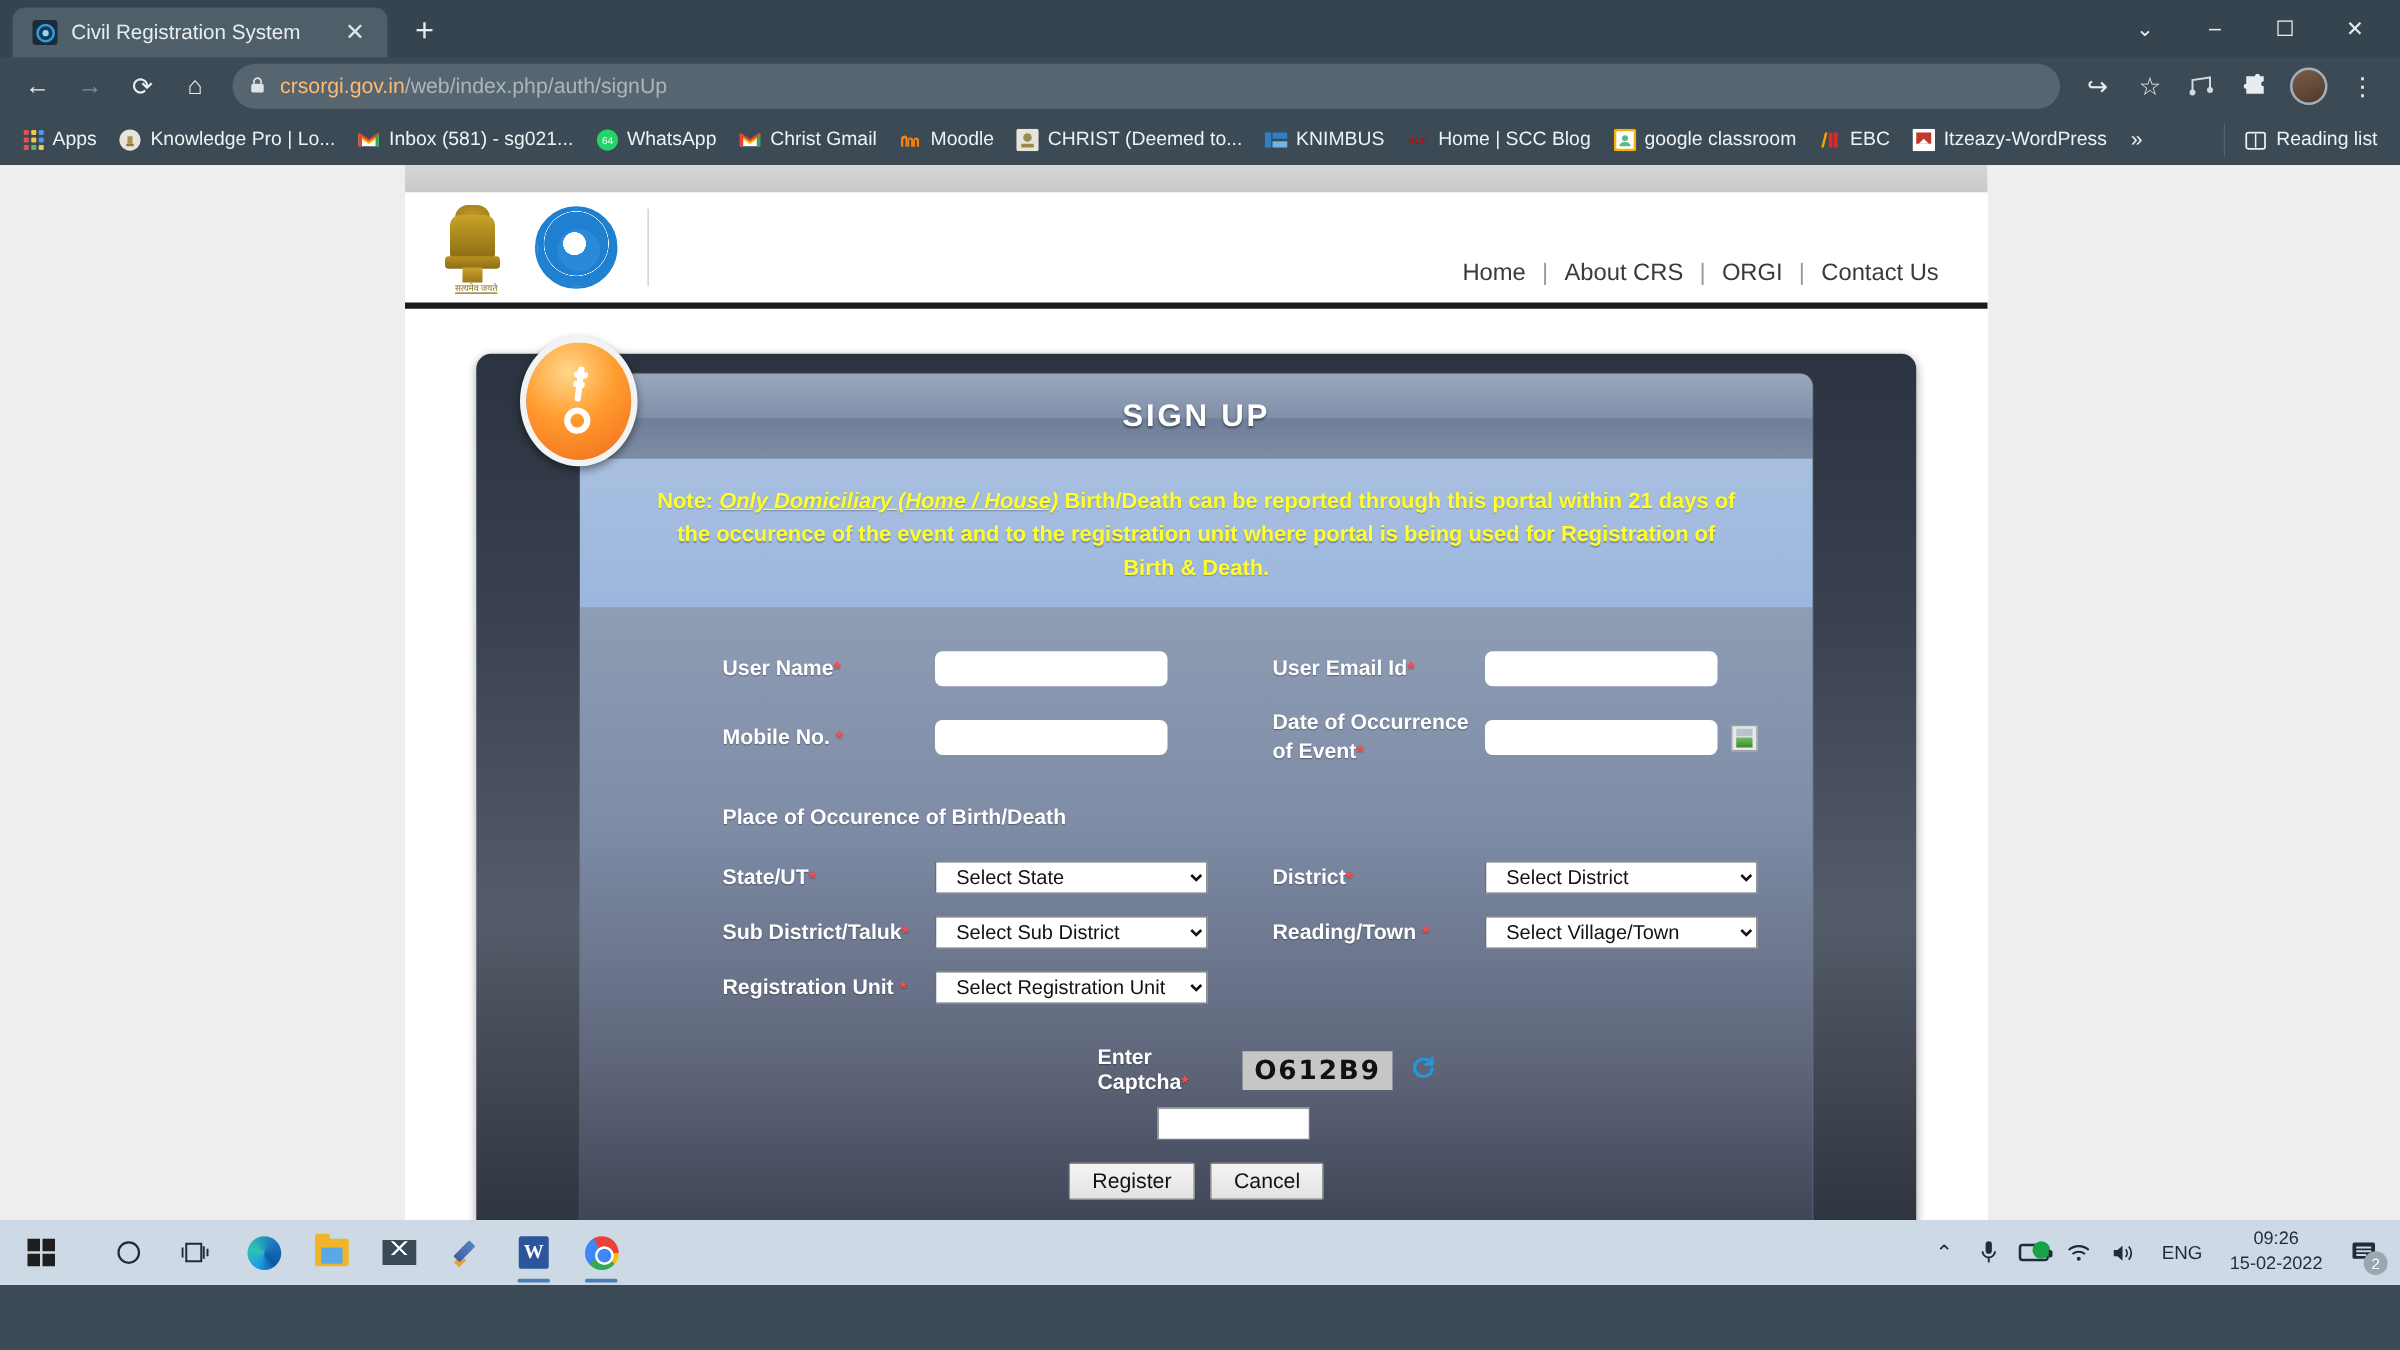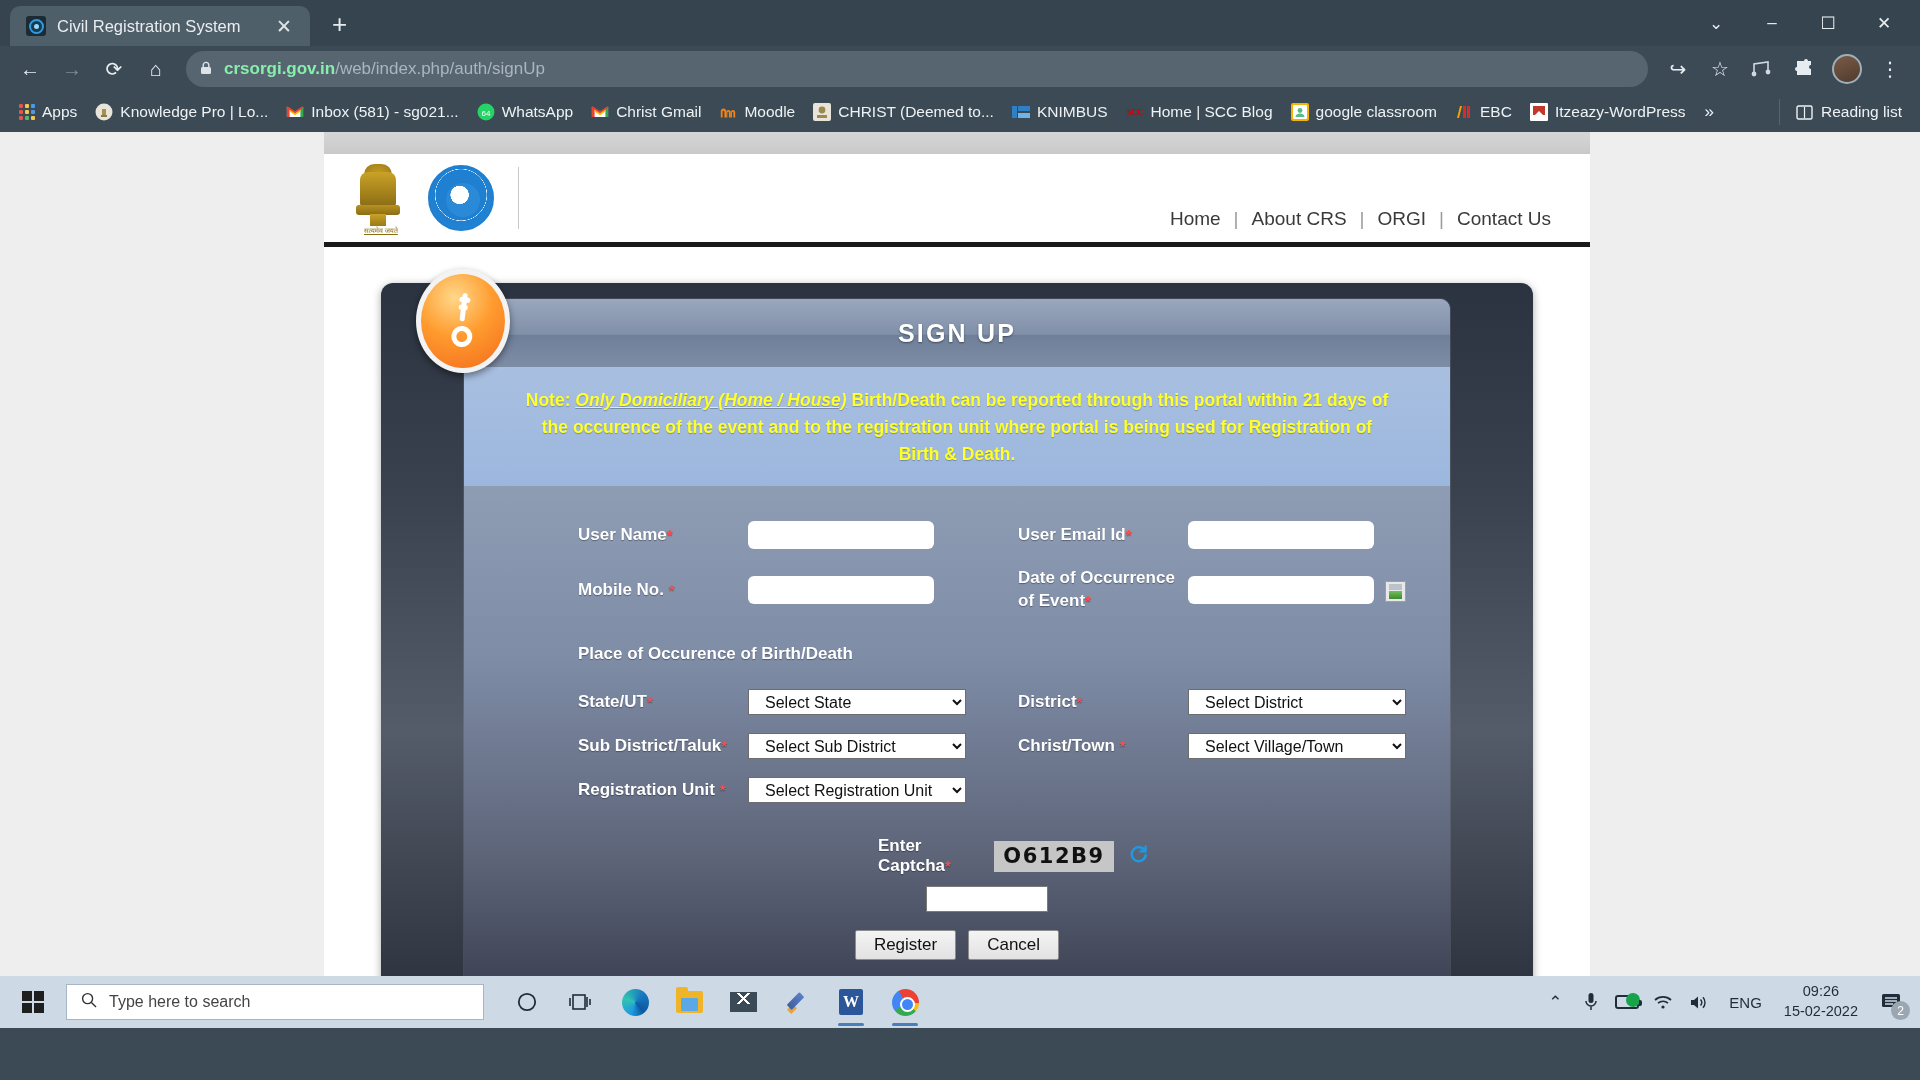--- a/index.html
+++ b/index.html
@@ -68,21 +68,21 @@
     flex: 0 0 auto;
   }
   .tb-btn.dim { color: #7d8d97; }
   .omnibox {
     flex: 1 1 auto; height: 36px; background: #56656f; border-radius: 18px;
     display: flex; align-items: center; padding: 0 14px; gap: 12px;
     margin: 0 8px; min-width: 0;
   }
   .omnibox .lock { color: #dde3e7; font-size: 14px; flex: 0 0 auto; }
   .url { font-size: 17px; color: #a9b6bf; white-space: nowrap; overflow: hidden; }
-  .url b { color: #86efac; font-weight: bold; }
+  .url b { color: #fdba74; font-weight: normal; }
   .tb-right { display: flex; align-items: center; gap: 2px; flex: 0 0 auto; }
   .avatar-btn {
     width: 30px; height: 30px; border-radius: 50%;
     background: linear-gradient(160deg,#7a5c48,#4f3a2c);
     border: 2px solid #9fb0ba; margin: 0 6px;
   }
 
   .bookmarks {
     height: 40px; background: #3b4a54; display: flex; align-items: center;
     padding: 0 10px; gap: 0px; overflow: hidden; position: relative;
@@ -677,21 +677,21 @@
                     <option>Select District</option>
                   </select>
                 </div>
 
                 <div class="lbl cell"><span>Sub District/Taluk</span><span class="req">*</span></div>
                 <div class="cell">
                   <select class="sel sel-w1">
                     <option>Select Sub District</option>
                   </select>
                 </div>
-                <div class="lbl cell"><span>Christ/Town</span> <span class="req">*</span></div>
+                <div class="lbl cell"><span>Reading/Town</span> <span class="req">*</span></div>
                 <div class="cell">
                   <select class="sel sel-w2">
                     <option>Select Village/Town</option>
                   </select>
                 </div>
 
                 <div class="lbl cell"><span>Registration Unit</span> <span class="req">*</span></div>
                 <div class="cell">
                   <select class="sel sel-w1">
                     <option>Select Registration Unit</option>
@@ -730,29 +730,20 @@
   </div>
 
   <div class="taskbar">
     <div class="start">
       <span class="logo">
           <i></i>
           <i></i>
           <i></i>
           <i></i>
         </span>
-    </div>
-    <div class="tb-search">
-      <span class="mag">
-        <svg width="16" height="16" viewBox="0 0 16 16">
-            <circle cx="6.6" cy="6.6" r="5" stroke="#333" stroke-width="1.4" fill="none"></circle>
-            <path d="M10.4 10.4L15 15" stroke="#333" stroke-width="1.4"></path>
-          </svg>
-      </span>
-      <span class="ph">Type here to search</span>
     </div>
     <div class="tb-icons">
       <div class="tb-ico">
         <svg width="22" height="22" viewBox="0 0 22 22">
             <circle cx="11" cy="11" r="8.2" stroke="#1f2d3a" stroke-width="1.8" fill="none"></circle>
           </svg>
       </div>
       <div class="tb-ico">
         <svg width="24" height="20" viewBox="0 0 24 20">
             <rect x="4" y="3" width="12" height="14" stroke="#1f2d3a" stroke-width="1.6" fill="none"></rect>

